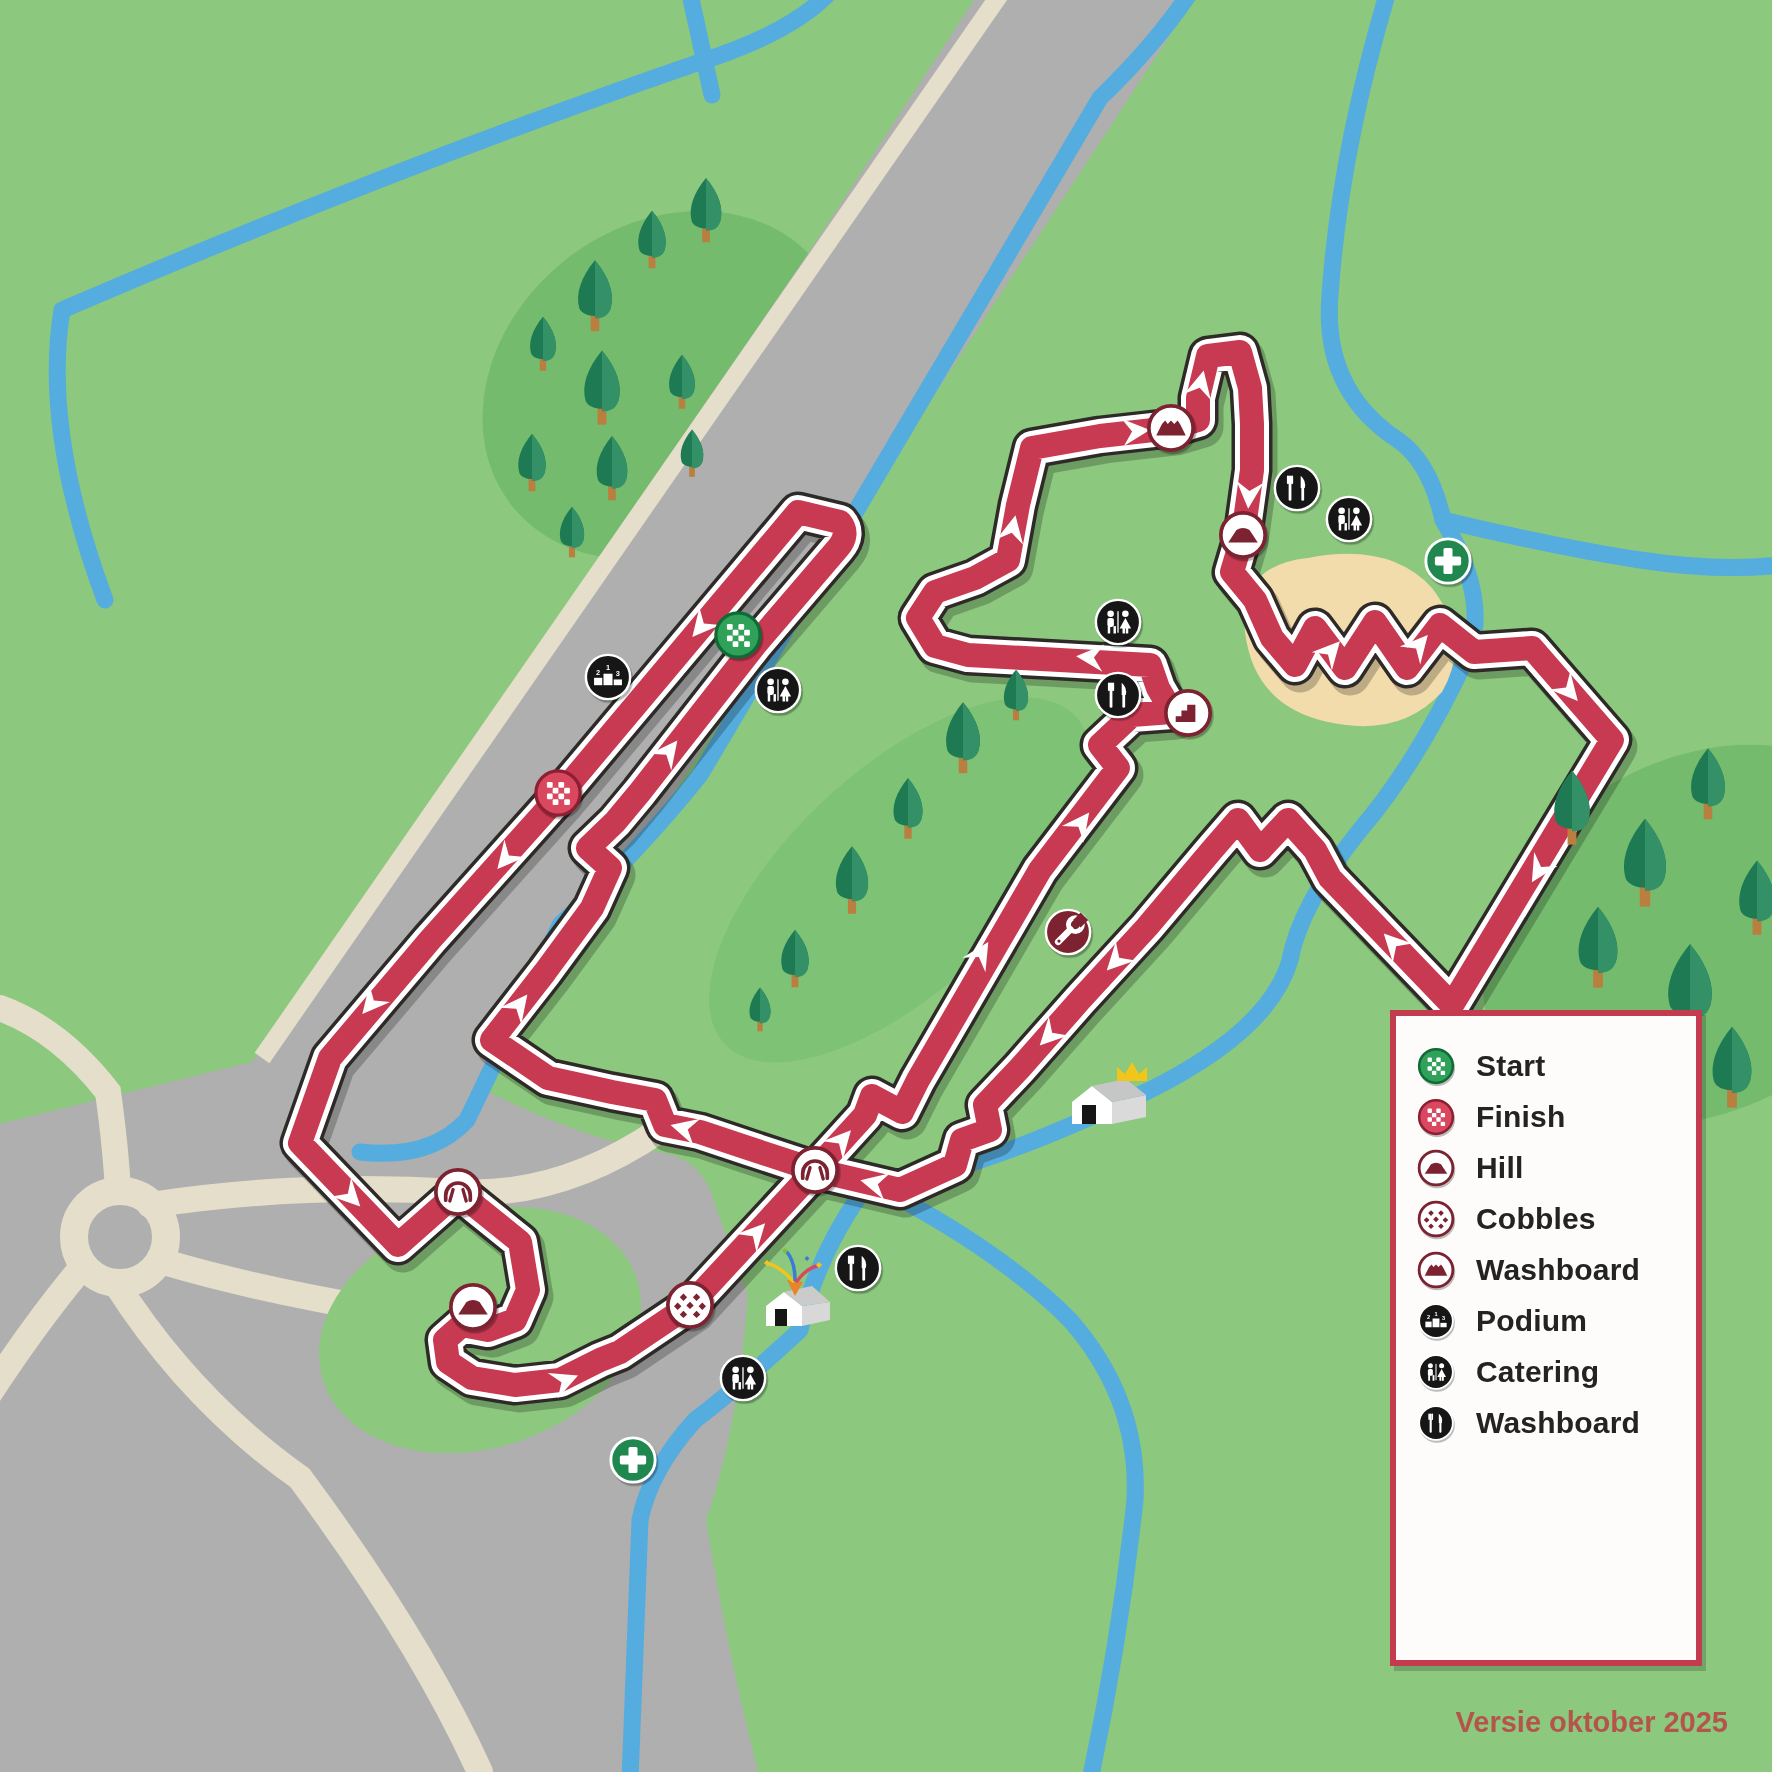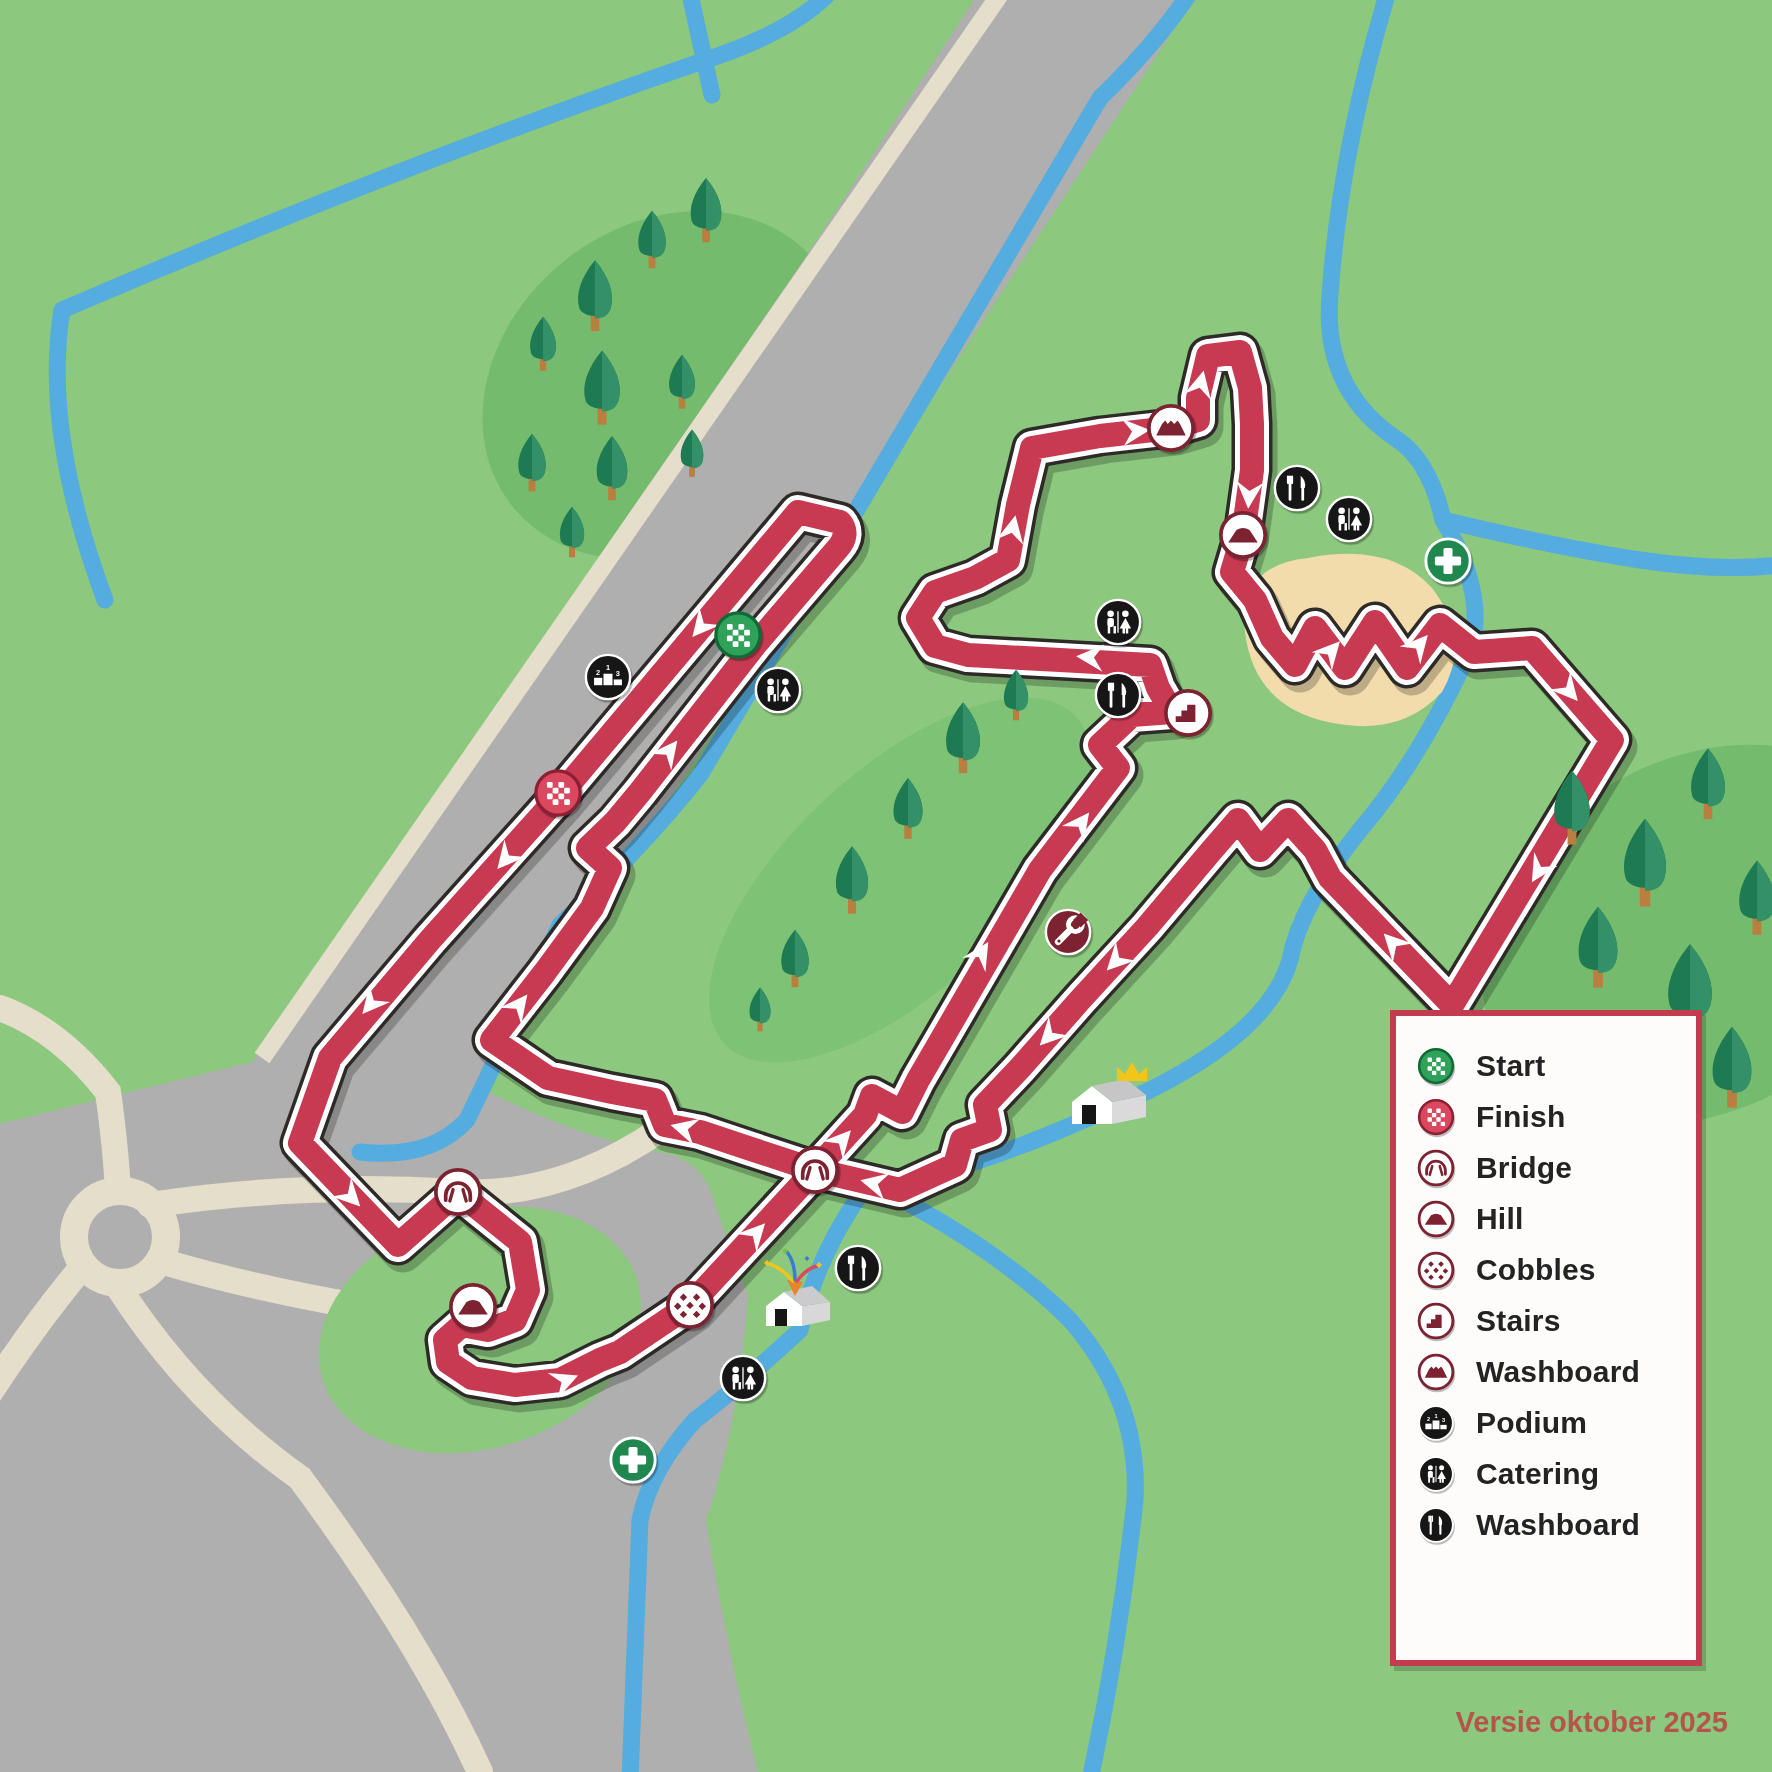--- a/index.html
+++ b/index.html
@@ -338,41 +338,29 @@
         <span class="lbl">Start</span>
       </div>
       <div class="row">
         <svg viewBox="-32 -32 64 64" width="40" height="40">
           <use href="#sym-finish" xlink:href="#sym-finish" transform=""></use>
         </svg>
         <span class="lbl">Finish</span>
       </div>
       <div class="row">
         <svg viewBox="-32 -32 64 64" width="40" height="40">
-          <use href="#sym-bridge" xlink:href="#sym-bridge" transform=""></use>
-        </svg>
-        <span class="lbl">Bridge</span>
-      </div>
-      <div class="row">
-        <svg viewBox="-32 -32 64 64" width="40" height="40">
           <use href="#sym-hill" xlink:href="#sym-hill" transform=""></use>
         </svg>
         <span class="lbl">Hill</span>
       </div>
       <div class="row">
         <svg viewBox="-32 -32 64 64" width="40" height="40">
           <use href="#sym-cobbles" xlink:href="#sym-cobbles" transform=""></use>
         </svg>
         <span class="lbl">Cobbles</span>
-      </div>
-      <div class="row">
-        <svg viewBox="-32 -32 64 64" width="40" height="40">
-          <use href="#sym-stairs" xlink:href="#sym-stairs" transform=""></use>
-        </svg>
-        <span class="lbl">Stairs</span>
       </div>
       <div class="row">
         <svg viewBox="-32 -32 64 64" width="40" height="40">
           <use href="#sym-washboard" xlink:href="#sym-washboard" transform=""></use>
         </svg>
         <span class="lbl">Washboard</span>
       </div>
       <div class="row">
         <svg viewBox="-32 -32 64 64" width="40" height="40">
           <use href="#sym-podium" xlink:href="#sym-podium" transform=""></use>

